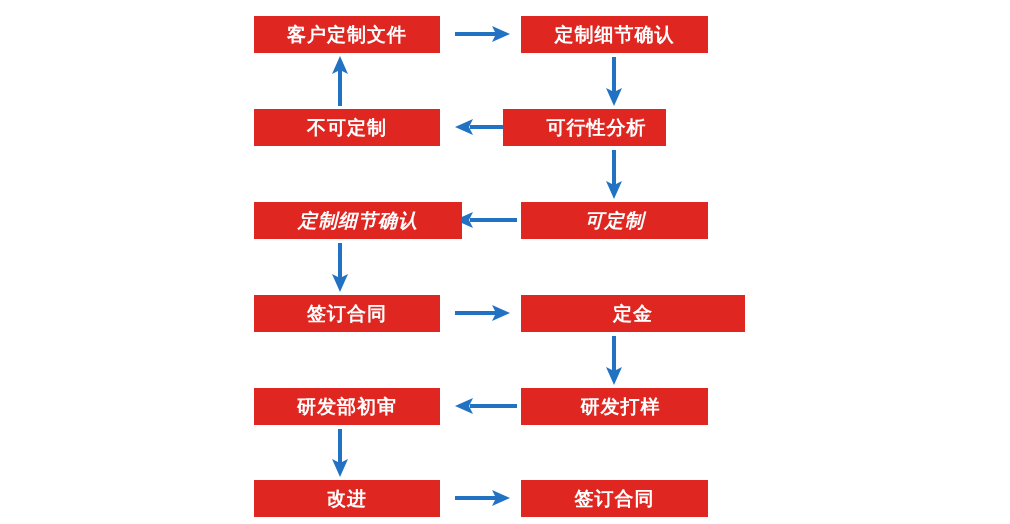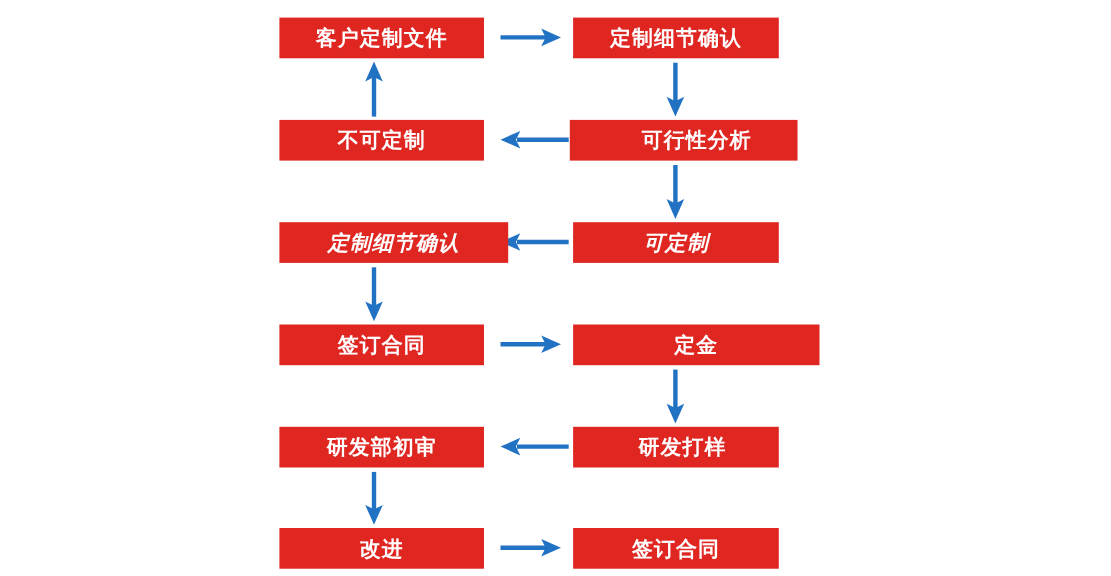--- a/index.html
+++ b/index.html
@@ -99,21 +99,21 @@
   <div class="node" style="left:254px;top:16px;width:186px;height:37px;">
     <span>客户定制文件</span>
   </div>
   <div class="node" style="left:521px;top:16px;width:187px;height:37px;">
     <span>定制细节确认</span>
   </div>
 
   <div class="node" style="left:254px;top:109px;width:186px;height:37px;">
     <span>不可定制</span>
   </div>
-  <div class="node" style="left:518px;top:109px;width:207px;height:37px;padding-left:24px;">
+  <div class="node" style="left:503px;top:109px;width:163px;height:37px;padding-left:24px;">
     <span>可行性分析</span>
   </div>
 
   <div class="node" style="left:254px;top:202px;width:208px;height:37px;font-style:italic;">
     <span>定制细节确认</span>
   </div>
   <div class="node" style="left:521px;top:202px;width:187px;height:37px;font-style:italic;">
     <span>可定制</span>
   </div>
 

